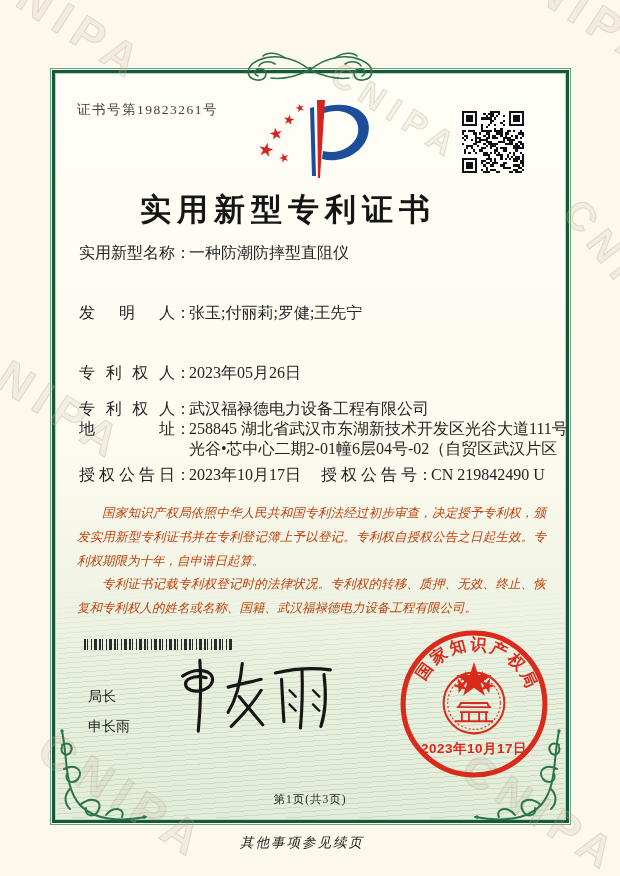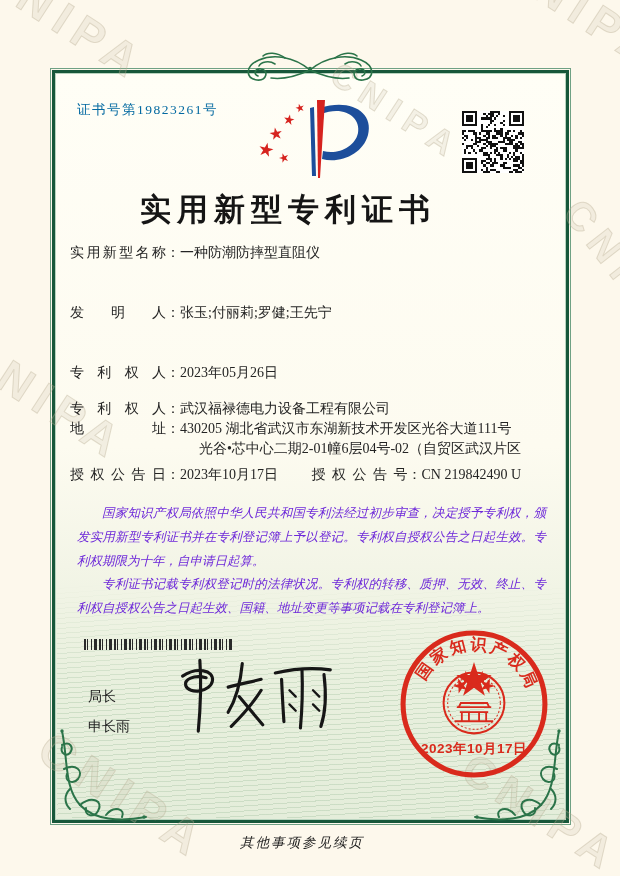--- a/index.html
+++ b/index.html
@@ -31,40 +31,40 @@
            background:repeating-linear-gradient(176deg, rgba(104,156,110,0.20) 0 1px, transparent 1px 5px);
            -webkit-mask-image:linear-gradient(180deg, transparent 0, #000 45%);
            mask-image:linear-gradient(180deg, transparent 0, #000 45%); }
 
   .orn { position:absolute; z-index:2; pointer-events:none; }
   .orn-top { left:215px; top:50px; }
   .orn-bl  { left:54px;  top:729px; }
   .orn-br  { left:472px; top:729px; transform:scaleX(-1); }
 
   .cert-no { position:absolute; left:77px; top:101px; font-size:13.5px; letter-spacing:1.5px;
-             color:#0369a1; z-index:2; }
+             color:#404040; z-index:2; }
   .logo { position:absolute; left:254px; top:90px; z-index:2; }
   .qr { position:absolute; left:462px; top:111px; width:62px; height:62px; z-index:2; background:#fff; }
   .qr svg { width:100%; height:100%; shape-rendering:crispEdges; }
 
   .title { position:absolute; left:0; top:189px; width:576px; text-align:center;
            font-size:31px; font-weight:bold; letter-spacing:6px; color:#151515; z-index:2; }
 
-  .fields { position:absolute; left:70px; top:243px; width:470px; z-index:2;
-            font-size:14px; color:#242424; }
+  .fields { position:absolute; left:79px; top:243px; width:470px; z-index:2;
+            font-size:16px; color:#242424; }
   .field-row { line-height:20px; white-space:nowrap; }
   .mb22{margin-bottom:22px;} .mb16{margin-bottom:16px;margin-top:40px;} .mb14{} .mb6{margin-bottom:6px;}
   .flabel { display:inline-block; width:96px; text-align:justify; text-align-last:justify; vertical-align:top; }
   .fcolon { display:inline-block; width:14px; vertical-align:top; }
   .fvalue { display:inline-block; vertical-align:top; }
   .fvalue-w { display:inline-block; width:128px; vertical-align:top; }
   .addr2 { padding-left:110px; line-height:20px;text-align:center; }
 
   .paras { position:absolute; left:77px; top:502px; width:469px; z-index:2;
-           font-size:12.5px; line-height:1.9; font-style:italic; color:#6d28d9; text-align:justify; }
+           font-size:12.5px; line-height:1.9; font-style:italic; color:#c2410c; text-align:justify; }
   .paras p { text-indent:2em; }
 
   .barcode { position:absolute; left:84px; top:639px; width:149px; height:11px; z-index:2;
              background:repeating-linear-gradient(90deg,#2a2a2a 0 2px,transparent 2px 3px,#2a2a2a 3px 4px,transparent 4px 7px,#2a2a2a 7px 8px,transparent 8px 10px,#2a2a2a 10px 13px,transparent 13px 15px); }
 
   .director { position:absolute; left:88px; top:688px; z-index:2;
               font-family:"Liberation Sans","DejaVu Sans",sans-serif; font-size:14px; color:#1f1f1f; }
   .director .name { margin-top:12px;font-family:Liberation Mono, monospace; }
   .signature { position:absolute; left:170px; top:655px; z-index:2; }
 
@@ -444,32 +444,32 @@
     <div class="field-row mb16">
       <span class="flabel">发明人</span><span class="fcolon">：</span><span class="fvalue">张玉;付丽莉;罗健;王先宁</span>
     </div>
     <div class="field-row mb16">
       <span class="flabel">专利权人</span><span class="fcolon">：</span><span class="fvalue">2023年05月26日</span>
     </div>
     <div class="field-row mb14">
       <span class="flabel">专利权人</span><span class="fcolon">：</span><span class="fvalue">武汉福禄德电力设备工程有限公司</span>
     </div>
     <div class="field-row mb6">
-      <span class="flabel">地址</span><span class="fcolon">：</span><span class="fvalue">430205 湖北省武汉市东湖新技术开发区光谷大道111号</span>
+      <span class="flabel">地址</span><span class="fcolon">：</span><span class="fvalue">258845 湖北省武汉市东湖新技术开发区光谷大道111号</span>
       <div class="addr2">光谷•芯中心二期2-01幢6层04号-02（自贸区武汉片区</div>
     </div>
     <div class="field-row">
       <span class="flabel">授权公告日</span><span class="fcolon">：</span><span class="fvalue-w">2023年10月17日</span>
       <span class="flabel">授权公告号</span><span class="fcolon">：</span><span class="fvalue">CN 219842490 U</span>
     </div>
   </div>
 
   <div class="paras">
     <p>国家知识产权局依照中华人民共和国专利法经过初步审查，决定授予专利权，颁发实用新型专利证书并在专利登记簿上予以登记。专利权自授权公告之日起生效。专利权期限为十年，自申请日起算。</p>
-    <p>专利证书记载专利权登记时的法律状况。专利权的转移、质押、无效、终止、专利权自授权公告之日起生效、国籍、地址变更等事项记载在专利登记簿上。</p>
+    <p>专利证书记载专利权登记时的法律状况。专利权的转移、质押、无效、终止、恢复和专利权人的姓名或名称、国籍、武汉福禄德电力设备工程有限公司。</p>
   </div>
 
   <div class="barcode"></div>
 
   <div class="director">
     <div>局长</div>
     <div class="name">申长雨</div>
   </div>
 
   <svg class="signature" width="165" height="80" viewBox="0 0 210 100">
@@ -515,16 +515,17 @@
           <path d="M61,83 L89,83"></path>
           <path d="M56,92 L94,92"></path>
           <path d="M63,83 L63,92 M70,83 L70,92 M80,83 L80,92 M87,83 L87,92"></path>
           <path d="M60,78 L62,74 L88,74 L90,78"></path>
         </g>
       </g>
     </svg>
     <div class="seal-date">2023年10月17日</div>
   </div>
 
+  <div class="page-number">第1页(共3页)</div>
 
   <div class="continuation">其他事项参见续页</div>
 
 </div>
 
 </body></html>

